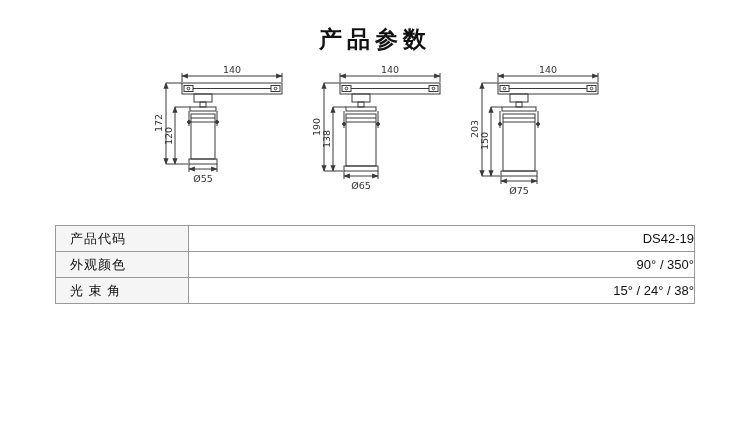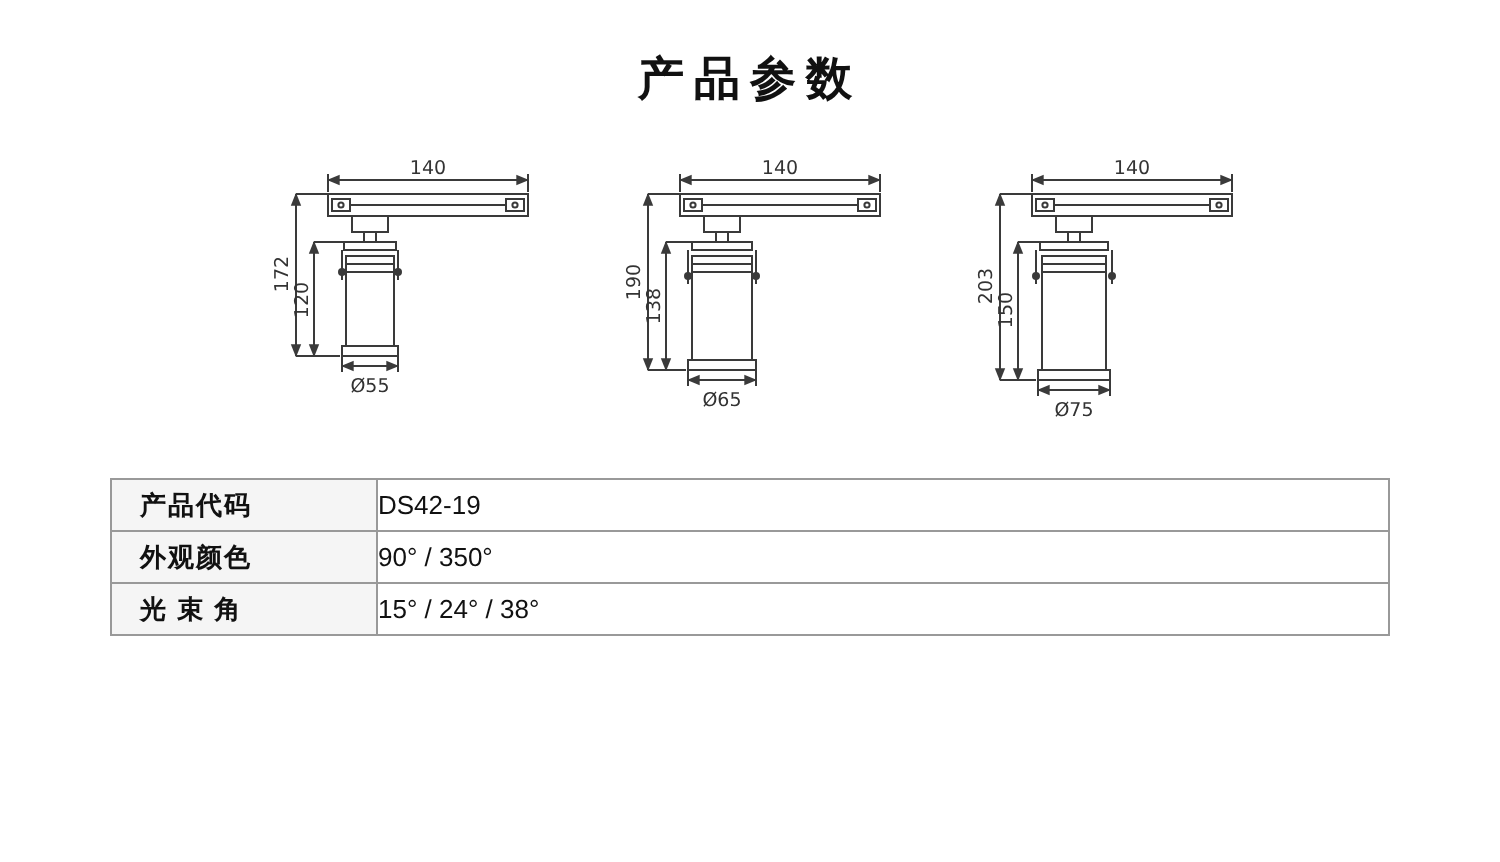--- a/index.html
+++ b/index.html
@@ -8,41 +8,41 @@
     font-family:"Liberation Sans","DejaVu Sans",sans-serif;
     color:#1a1a1a;overflow:hidden;
   }
   .page{width:750px;height:431px;position:relative;}
   h1.title{
     margin:0;padding-top:24px;text-align:center;
     font-size:23px;font-weight:bold;letter-spacing:5px;color:#111;
   }
   .drawings{
     display:flex;justify-content:center;align-items:flex-start;
-    gap:26px;margin-top:24px;height:146px;
+    gap:8px;margin-top:10px;height:146px;
   }
   .drawing line,.drawing rect,.drawing circle{
     stroke:#3a3a3a;fill:none;stroke-width:1;
   }
   .drawing circle.pivot{fill:#3a3a3a;}
   .drawing text{
     fill:#333;stroke:none;font-size:9.5px;
     font-family:"DejaVu Sans",sans-serif;
   }
   table.spec{
     width:640px;margin:14px auto 0;border-collapse:collapse;
     font-size:13px;table-layout:fixed;
   }
   table.spec td{
     border:1px solid #999;height:25px;padding:0;
-    text-align:left;vertical-align:middle;color:#111;
+    text-align:right;vertical-align:middle;color:#111;
   }
   table.spec td.label{
     width:118px;text-align:left;padding-left:14px;
-    background:#f5f5f5;letter-spacing:1px;font-weight:bold;
+    background:#f5f5f5;letter-spacing:1px;
   }
 </style>
 </head>
 <body>
 
 <div class="page">
 
   <h1 class="title">产品参数</h1>
 
   <div class="drawings">

